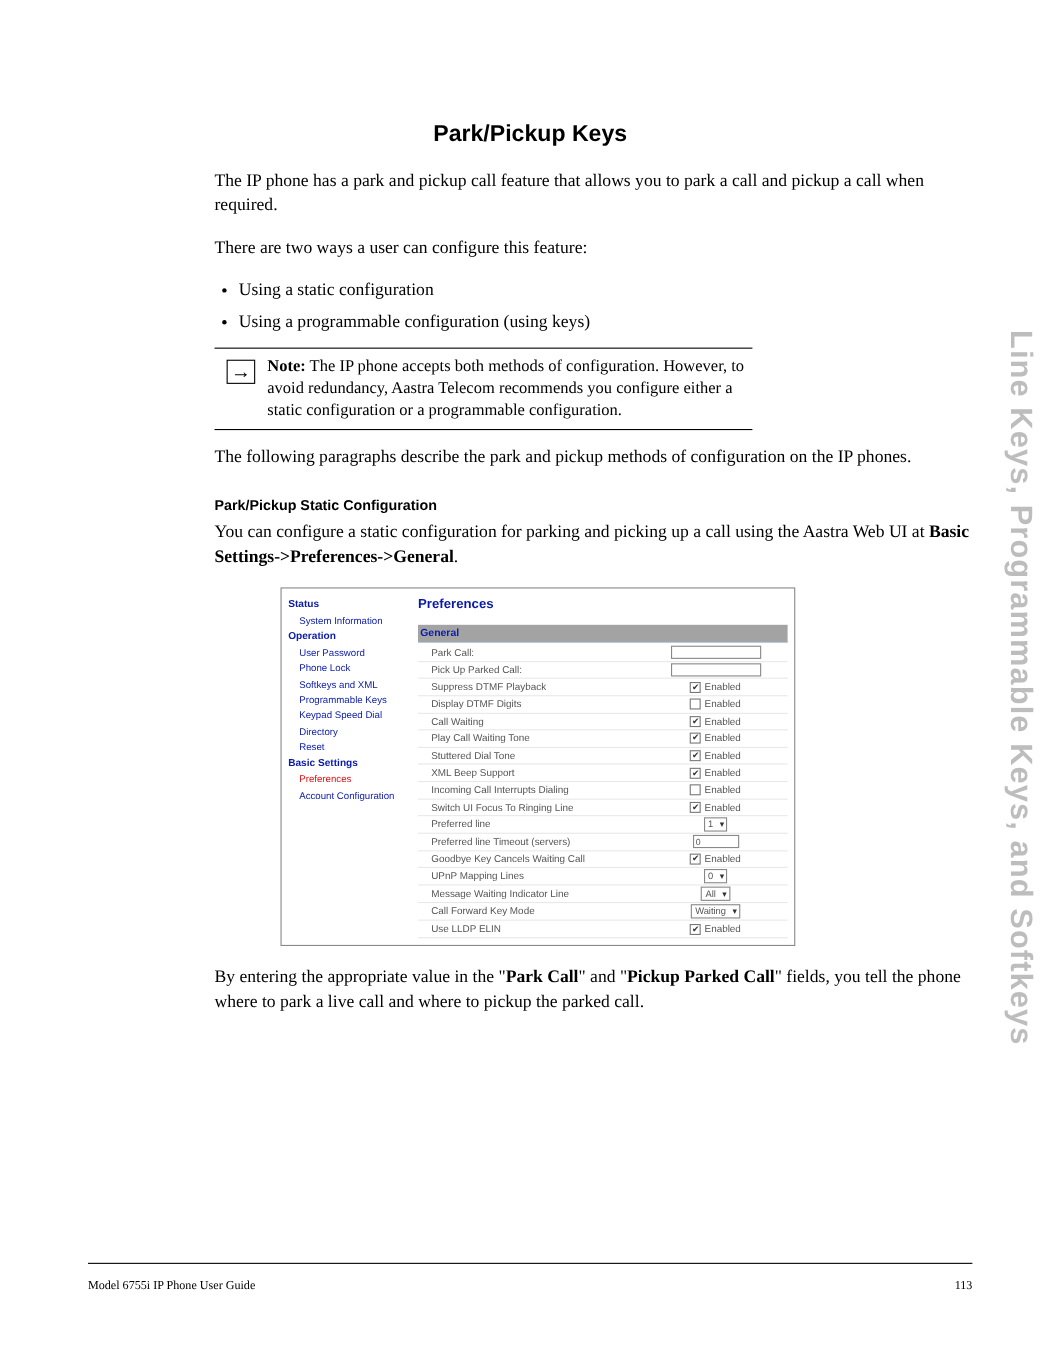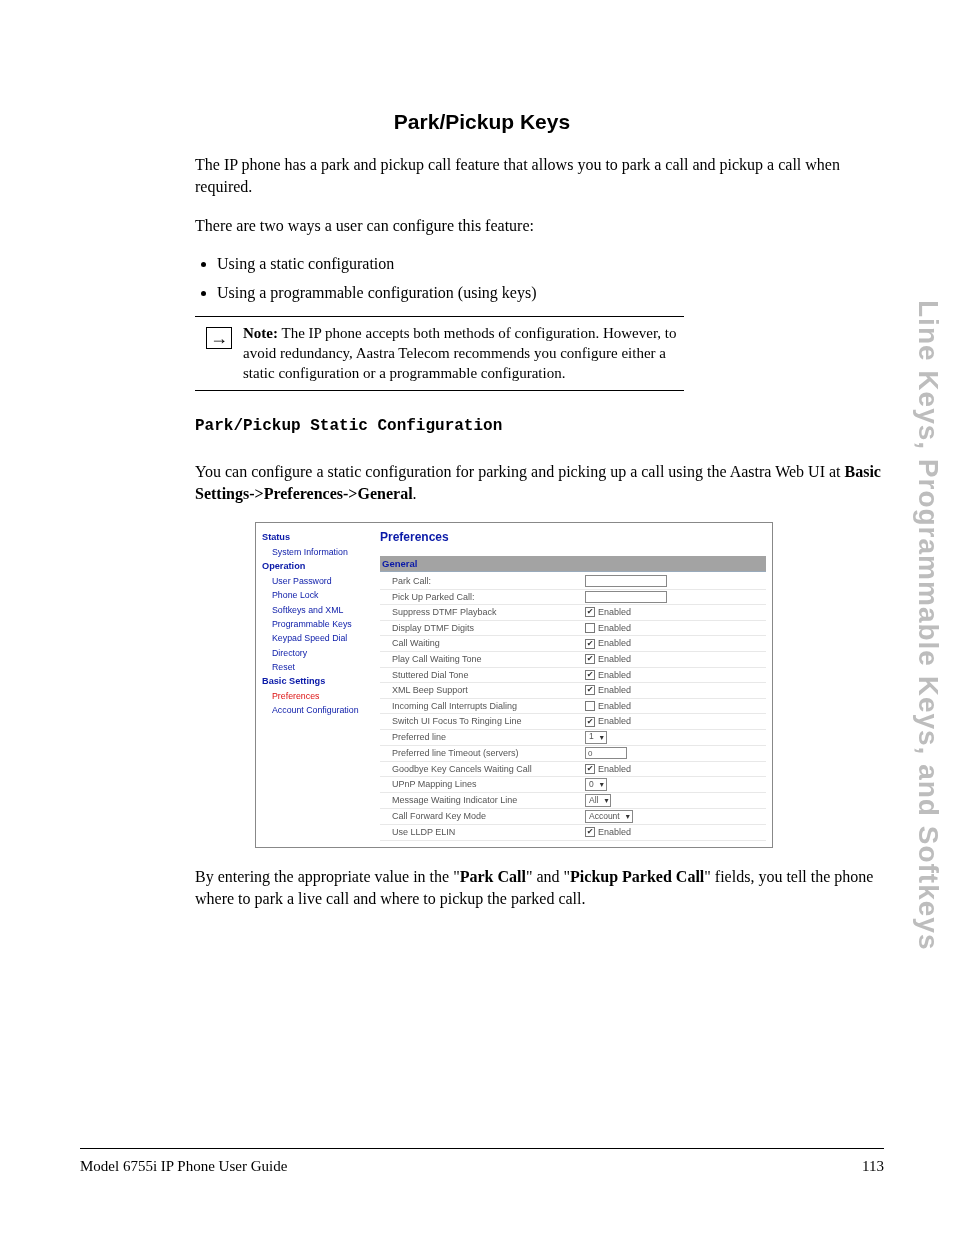--- a/index.html
+++ b/index.html
@@ -69,31 +69,31 @@
     display: flex;
     align-items: center;
     justify-content: center;
     font-size: 18px;
     font-weight: bold;
     line-height: 1;
   }
   .note-text { flex: 1; padding: 2px 6px 2px 0; }
   .note-label { font-weight: bold; }
   h3.sub-title {
-    font-family: Liberation Mono, monospace;
-    font-size: 16px;
+    font-family: Liberation Sans, sans-serif;
+    font-size: 13px;
     font-weight: bold;
-    margin: 24px 0 24px 0;
+    margin: 24px 0 4px 0;
   }
   .bold { font-weight: bold; }
 
   
   .webui {
     margin: 4px 0 18px 60px;
-    width: 518px;
+    width: 468px;
     border: 1px solid #888;
     font-family: Tahoma, Arial, sans-serif;
     font-size: 9px;
     display: flex;
     background: #fff;
   }
   .webui-nav {
     width: 116px;
     padding: 6px 4px 6px 6px;
     flex-shrink: 0;
@@ -114,21 +114,21 @@
     margin-bottom: 2px;
   }
   .webui-row {
     display: flex;
     align-items: center;
     border-bottom: 1px solid #e8e8e8;
     padding: 1px 0;
     min-height: 14px;
   }
   .webui-row .lbl { width: 205px; color: #555; padding-left: 12px; }
-  .webui-row .ctl { flex: 1; color: #555; display:flex; align-items:center; gap:3px;}
+  .webui-row .ctl { flex: 1; color: #555; display:flex; align-items:center; gap:3px;justify-content:center;}
   .ctl-input {
     border: 1px solid #888; height: 12px; width: 82px; font-size: 8px; padding: 0 2px;
   }
   .ctl-input.sm { width: 42px; }
   .ctl-check { width: 10px; height: 10px; border: 1px solid #777; display:inline-flex; align-items:center; justify-content:center; font-size:8px; position:relative; top:0; }
   .ctl-check.on::before { content:"✔"; color:#333; line-height:1; }
   .ctl-select { border: 1px solid #888; height: 13px; font-size: 8.5px; padding:0 12px 0 3px; position:relative; display:inline-flex; align-items:center; background:#fff;}
   .ctl-select::after { content:"▾"; position:absolute; right:2px; font-size:8px; color:#333;}
 
   .footer-line {
@@ -136,21 +136,21 @@
     left: 80px; right: 70px;
     bottom: 86px;
     border-top: 1px solid #000;
   }
   .footer {
     position: absolute;
     left: 80px; right: 70px;
     bottom: 60px;
     display: flex;
     justify-content: space-between;
-    font-size: 15px;
+    font-size: 11px;
   }
 </style>
 </head>
 <body>
 
 <div class="page">
   <div class="side-tab">Line Keys, Programmable Keys, and Softkeys</div>
 
   <h2 class="section-title">Park/Pickup Keys</h2>
 
@@ -164,20 +164,21 @@
 
     <div class="note-box">
       <div class="note-icon">
         <div class="box">→</div>
       </div>
       <div class="note-text">
         <span class="note-label">Note:</span><span> The IP phone accepts both methods of configuration. However, to avoid redundancy, Aastra Telecom recommends you configure either a static configuration or a programmable configuration.</span>
       </div>
     </div>
 
+    <p>The following paragraphs describe the park and pickup methods of configuration on the IP phones.</p>
 
     <h3 class="sub-title">Park/Pickup Static Configuration</h3>
 
     <p>
       <span>You can configure a static configuration for parking and picking up a call using the Aastra Web UI at </span><span class="bold">Basic Settings-&gt;Preferences-&gt;General</span><span>.</span>
     </p>
 
     <div class="webui">
       <div class="webui-nav">
         <div class="nav-head">Status</div>
@@ -293,21 +294,21 @@
             </div>
             <div class="webui-row">
               <div class="lbl">Message Waiting Indicator Line</div>
               <div class="ctl">
                 <span class="ctl-select">All</span>
               </div>
             </div>
             <div class="webui-row">
               <div class="lbl">Call Forward Key Mode</div>
               <div class="ctl">
-                <span class="ctl-select">Account</span>
+                <span class="ctl-select">Waiting</span>
               </div>
             </div>
             <div class="webui-row">
               <div class="lbl">Use LLDP ELIN</div>
               <div class="ctl">
                 <span class="ctl-check on"></span>
                 <span>Enabled</span>
               </div>
             </div>
           </div>

